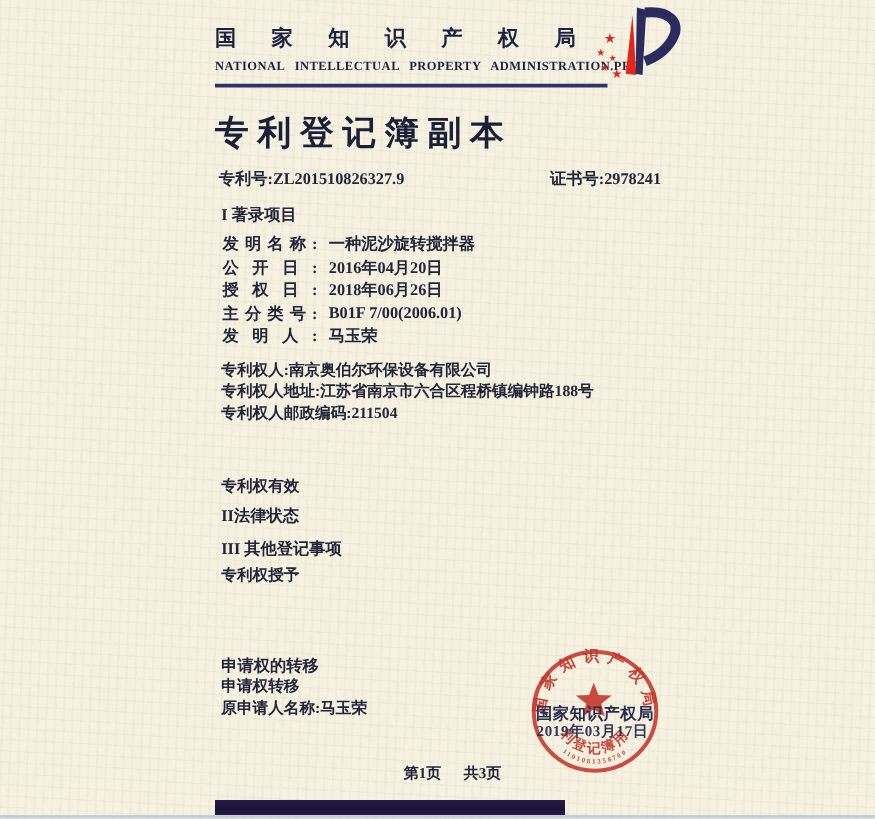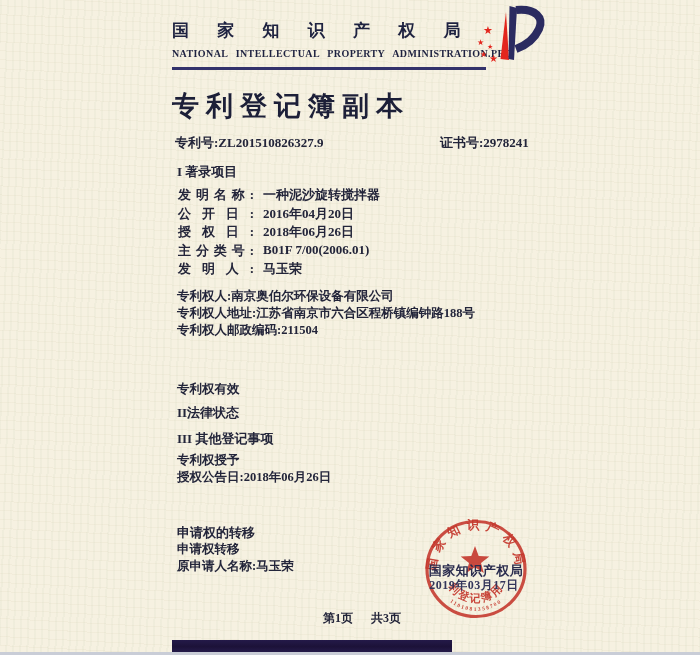--- a/index.html
+++ b/index.html
@@ -119,21 +119,20 @@
     <div class="body-line">专利权人:南京奥伯尔环保设备有限公司</div>
     <div class="body-line">专利权人地址:江苏省南京市六合区程桥镇编钟路188号</div>
     <div class="body-line">专利权人邮政编码:211504</div>
   </div>
 
   <div class="abs sec-heading" style="left:177px; top:364px;margin-top:40px;">II法律状态</div>
   <div class="abs body-line" style="left:177px; top:381px;">专利权有效</div>
 
   <div class="abs sec-heading" style="left:177px; top:430px;">III 其他登记事项</div>
   <div class="abs sec-heading" style="left:177px; top:452px; font-size:12.5px;">专利权授予</div>
-  <div class="abs body-line" style="left:177px; top:469px;">授权公告日:2018年06月26日</div>
   <div class="abs sec-heading" style="left:177px; top:524px; font-size:13px;">申请权的转移</div>
   <div class="abs body-line" style="left:177px; top:541px;text-align:center;">申请权转移</div>
   <div class="abs body-line" style="left:177px; top:558px;">原申请人名称:马玉荣</div>
 
   <svg class="abs seal-svg" viewBox="0 0 104 100" xmlns="http://www.w3.org/2000/svg">
     <defs>
       <path id="sealTop" d="M 14.4,63.7 A 40,40 0 1 1 89.6,63.7" fill="none"></path>
       <path id="sealBot" d="M 24.9,68.9 A 33,33 0 0 0 79.1,68.9" fill="none"></path>
       <path id="sealNum" d="M 17.6,74.1 A 42,42 0 0 0 86.4,74.1" fill="none"></path>
     </defs>

